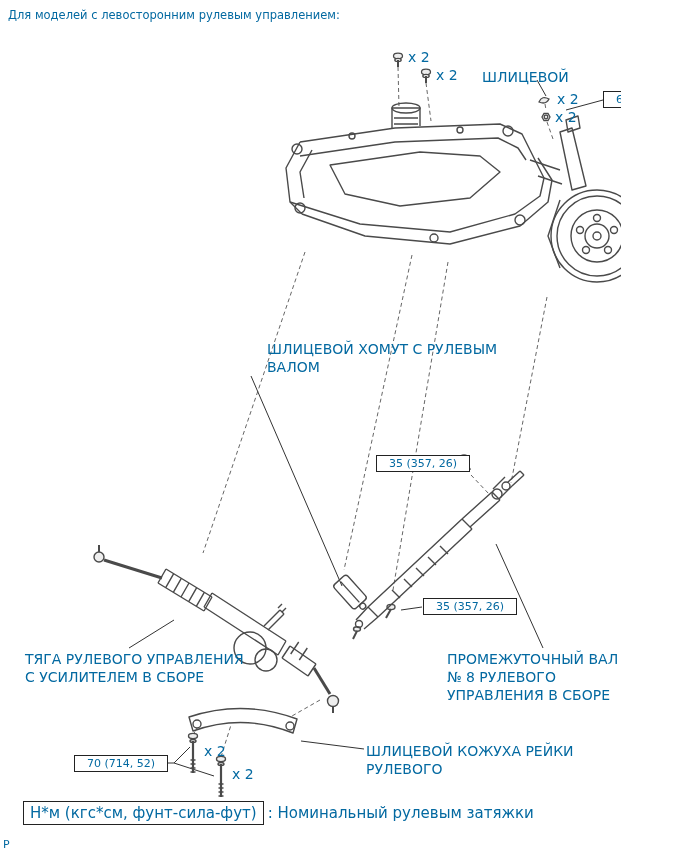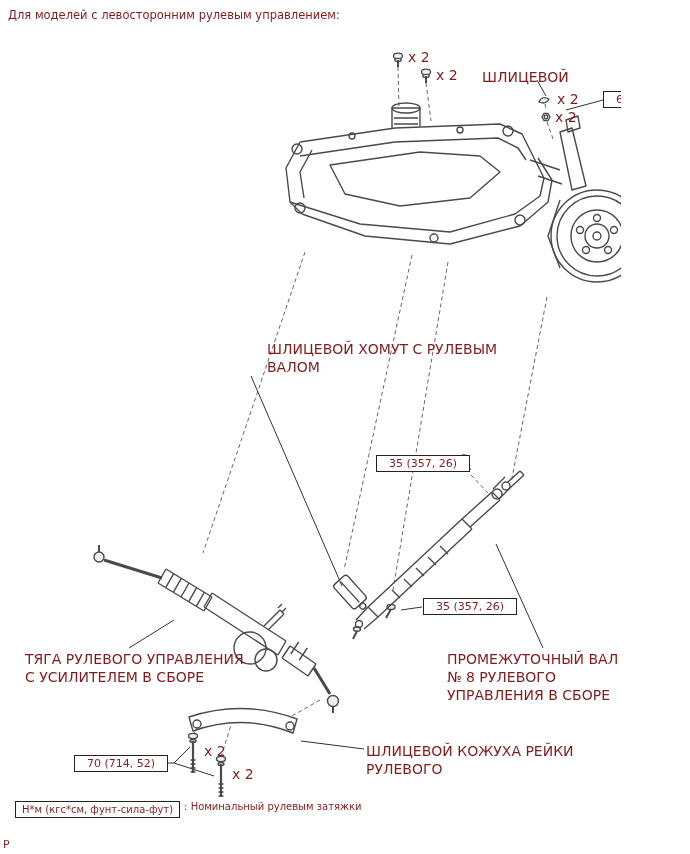--- a/index.html
+++ b/index.html
@@ -1,31 +1,31 @@
 <!DOCTYPE html>
 <html><head>
 <meta charset="utf-8">
 <style>
   html,body{margin:0;padding:0;background:#fff;}
   .canvas{
     position:relative;width:621px;height:854px;background:#fff;
-    font-family:"DejaVu Sans","Liberation Sans",sans-serif;color:#7f1d1d;
+    font-family:"DejaVu Sans","Liberation Sans",sans-serif;color:#0369a1;
     overflow:hidden;
   }
   .art{position:absolute;left:0;top:0;z-index:1;}
   .txt{position:absolute;z-index:2;font-size:14px;line-height:1.3;white-space:pre-line;}
   .note{font-size:11.5px;}
   .x2{white-space:nowrap;}
   .tq{
     position:absolute;z-index:2;font-size:11px;border:1px solid #222;
     background:#fff;padding:1px 12px;white-space:nowrap;line-height:1.2;
   }
   .legend-row{
-    position:absolute;z-index:2;left:15px;top:801px;display:flex;
-    align-items:flex-start;font-size:10px;white-space:nowrap;
+    position:absolute;z-index:2;left:23px;top:801px;display:flex;
+    align-items:center;font-size:15px;white-space:nowrap;
   }
   .legend-box{border:1px solid #222;padding:2px 6px;margin-right:4px;background:#fff;}
   .pmark{position:absolute;z-index:2;left:3px;top:838px;font-size:11px;}
 </style>
 </head>
 <body>
 
 <div class="canvas">
 
   <svg class="art" width="690" height="854" viewBox="0 0 690 854">

